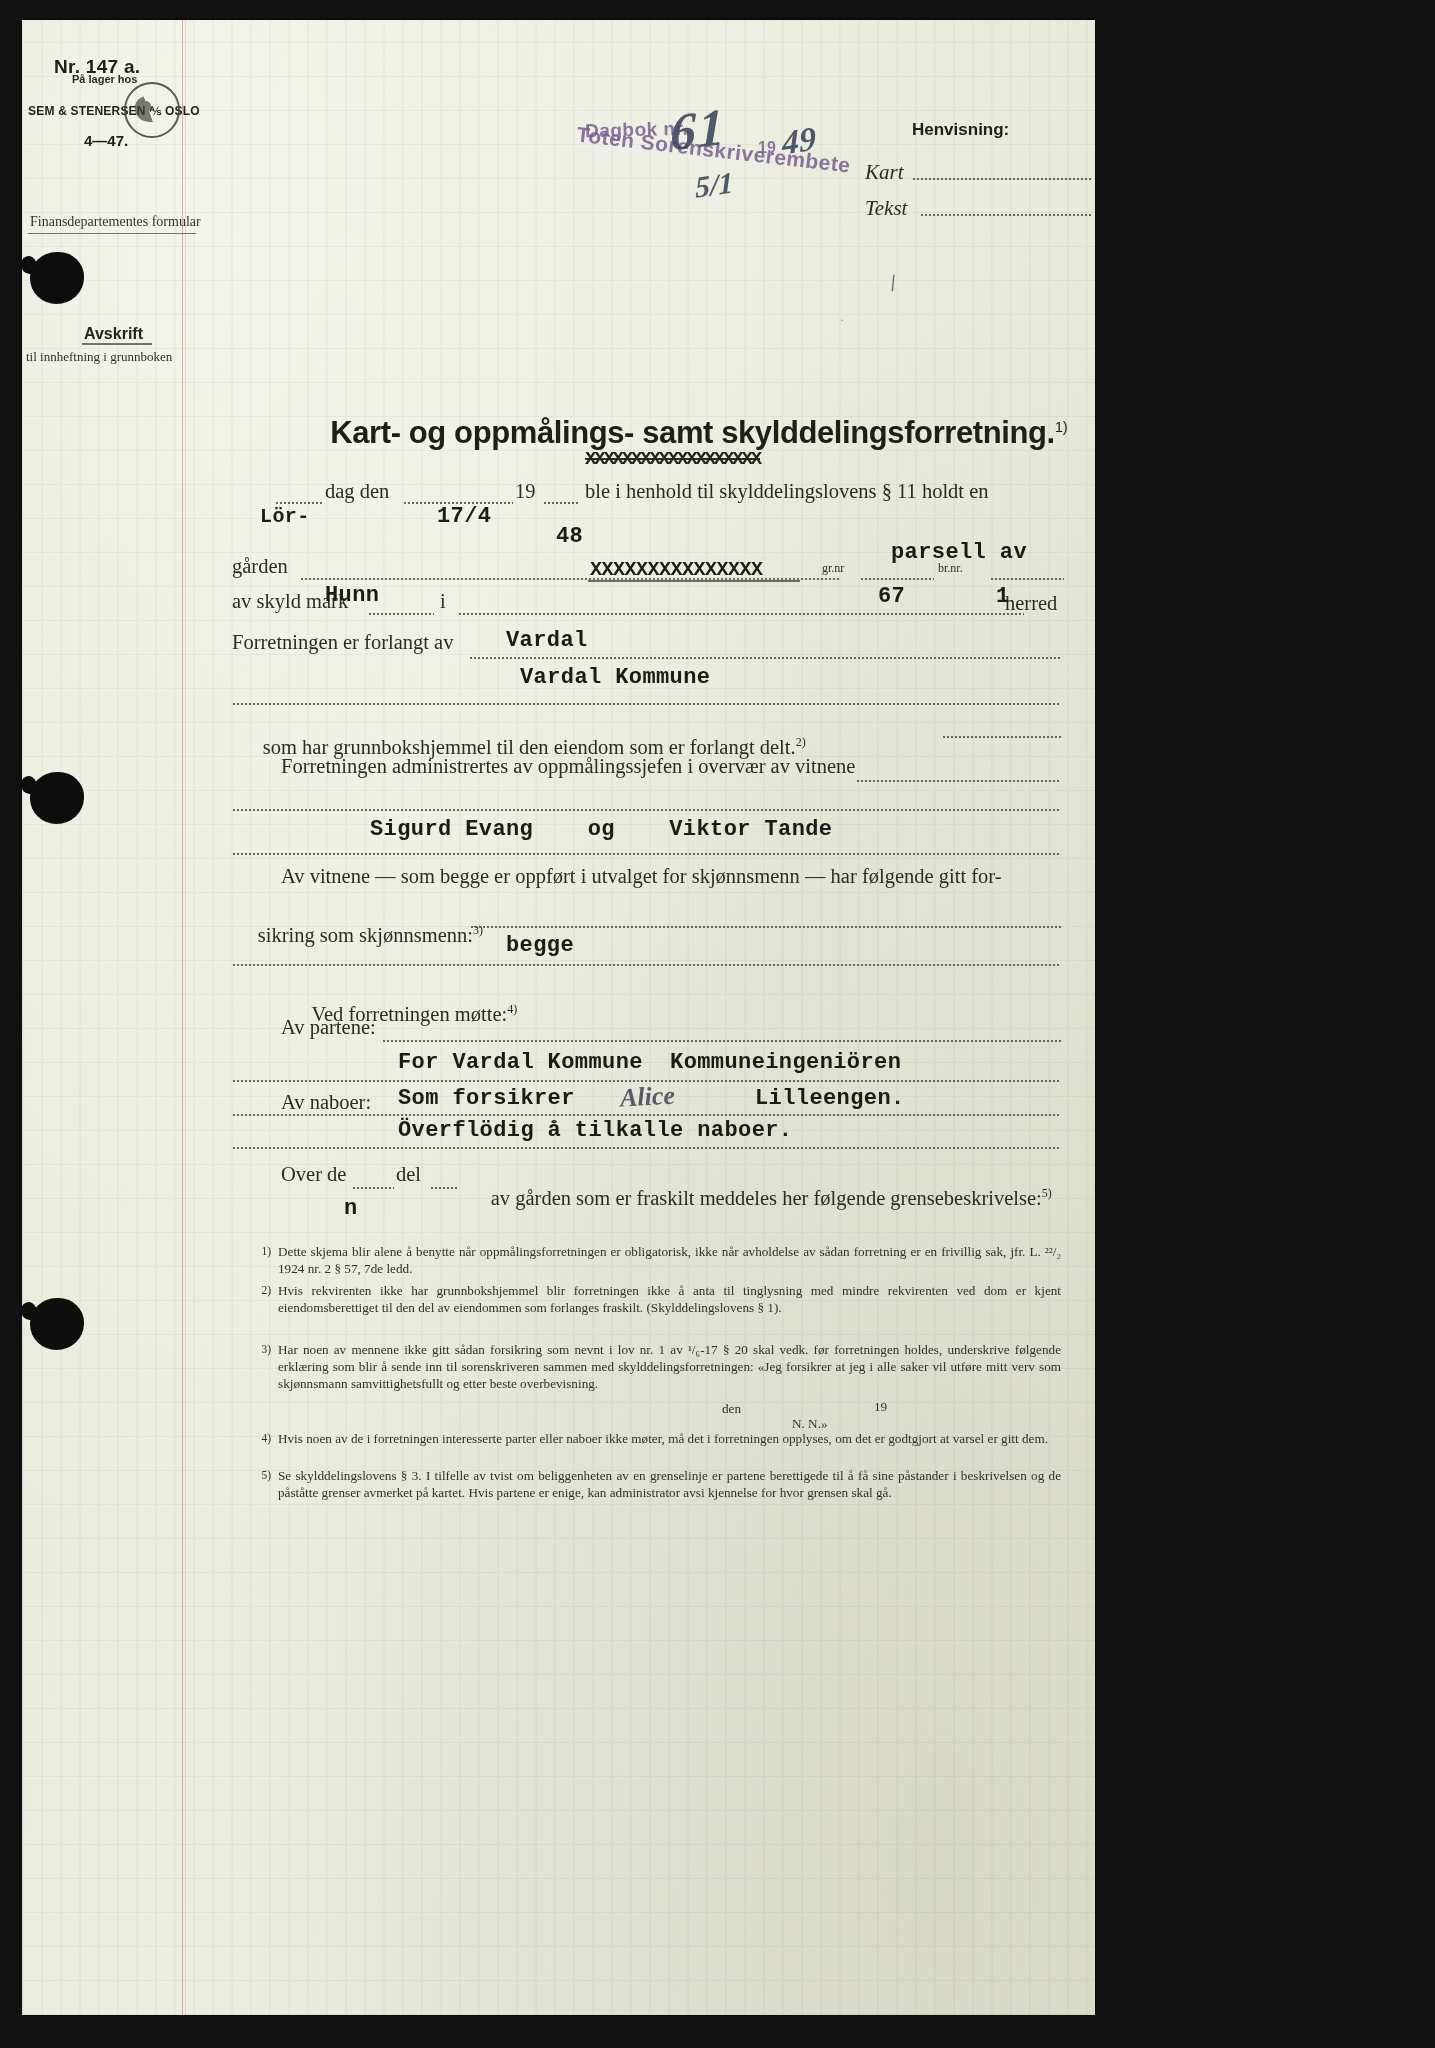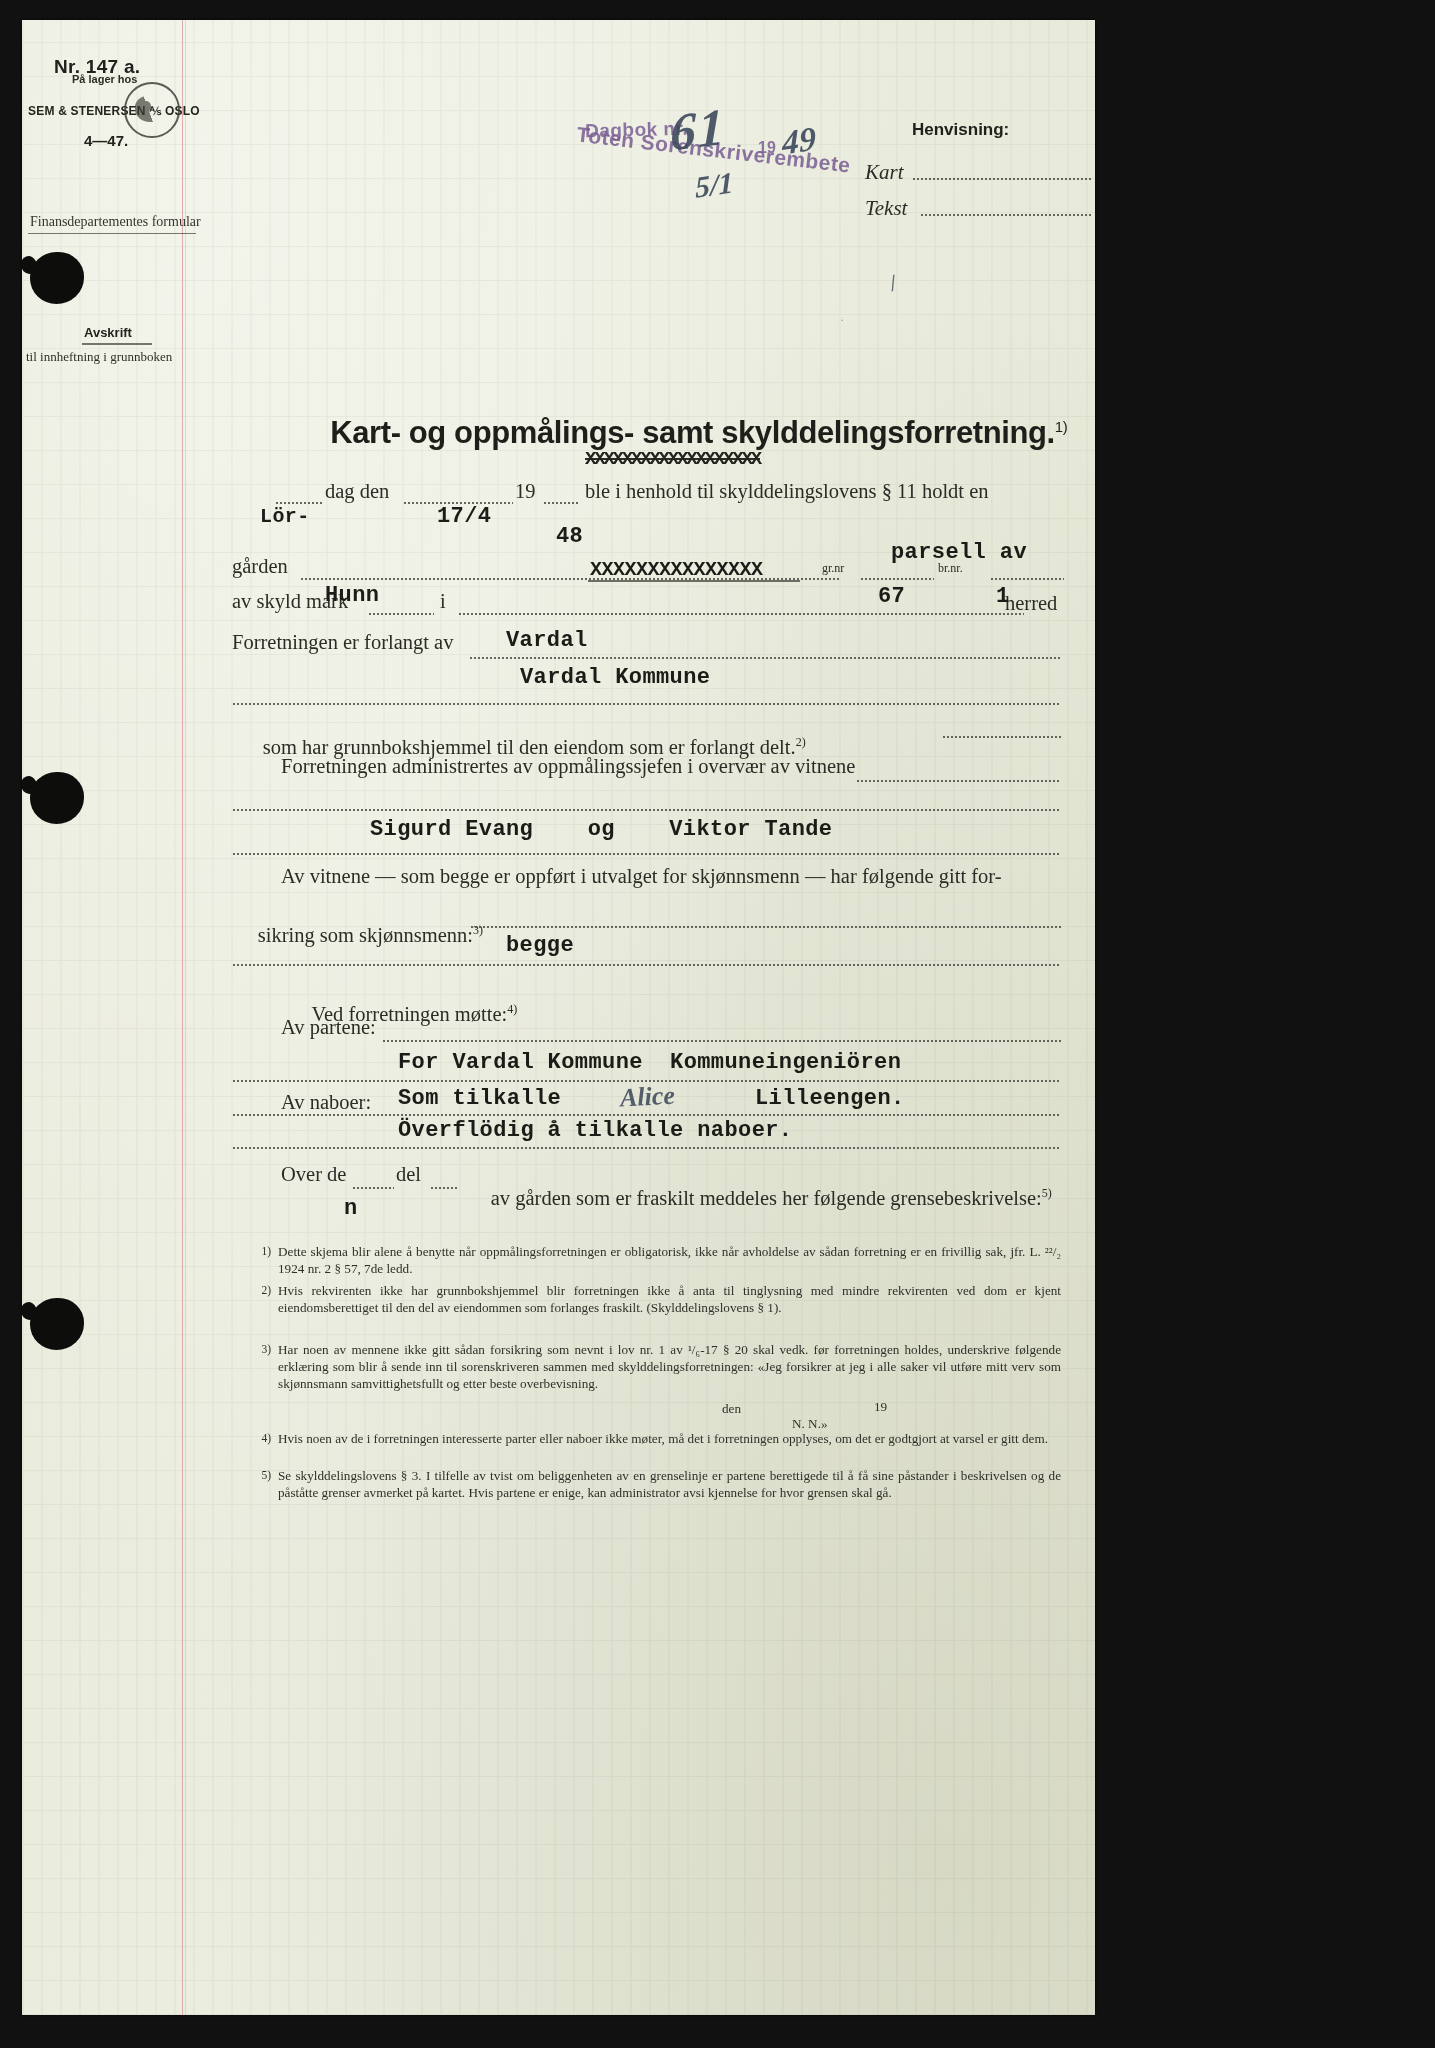--- a/index.html
+++ b/index.html
@@ -45,21 +45,21 @@
   .serif{font-family:"Liberation Serif",serif;}
   .ital{font-style:italic;}
 
   
   .formno{font-family:"Liberation Sans",sans-serif;font-weight:bold;font-size:19px;letter-spacing:.3px;color:#20211c;}
   .pub{font-family:"Liberation Sans",sans-serif;font-weight:bold;font-size:12px;letter-spacing:.2px;color:#24251f;}
   .pubsmall{font-family:"Liberation Sans",sans-serif;font-weight:bold;font-size:11px;color:#2a2b24;}
   .year{font-family:"Liberation Sans",sans-serif;font-weight:bold;font-size:15px;color:#22231d;}
   .fdf{font-family:"Liberation Serif",serif;font-size:14px;color:#33342c;}
   .fdf-rule{position:absolute;height:1px;background:#4a4b42;opacity:.75;}
-  .avskrift{font-family:"Liberation Sans",sans-serif;font-weight:bold;font-size:13px;color:#23241e;}
+  .avskrift{font-family:"Liberation Sans",sans-serif;font-weight:bold;font-size:16px;color:#23241e;}
   .avskrift-sub{font-family:"Liberation Serif",serif;font-size:13px;color:#2e2f28;}
 
   
   .seal{
     position:absolute;width:52px;height:52px;border-radius:50%;
     border:2.5px solid #3a3b33;opacity:.82;
   }
   .seal:after{
     content:"";position:absolute;left:9px;top:12px;width:30px;height:26px;
     border-radius:44% 56% 48% 52%;
@@ -252,21 +252,21 @@
     </div>
 
     <div class="t body" style="left:259px;top:996px;">Av partene:</div>
     <div class="dots" style="left:360px;top:1020px;width:679px;"></div>
 
     <div class="tw big" style="left:376px;top:1030px;">For Vardal Kommune  Kommuneingeniören</div>
     <div class="dots" style="left:210px;top:1060px;width:829px;"></div>
 
     <div class="t body" style="left:259px;top:1071px;">Av naboer:</div>
 
-    <div class="tw big" style="left:376px;top:1066px;">Som tilkalle</div>
+    <div class="tw big" style="left:376px;top:1066px;">Som forsikrer</div>
     <div class="ink name" style="left:598px;top:1062px;font-size:26px;">Alice</div>
     <div class="tw big" style="left:733px;top:1066px;">Lilleengen.</div>
     <div class="dots" style="left:210px;top:1094px;width:829px;"></div>
 
     <div class="tw big" style="left:376px;top:1098px;">Överflödig å tilkalle naboer.</div>
     <div class="dots" style="left:210px;top:1127px;width:829px;"></div>
 
     <div class="t body" style="left:259px;top:1143px;">Over de</div>
     <div class="dots" style="left:330px;top:1167px;width:42px;"></div>
     <div class="t body" style="left:374px;top:1143px;">del</div>

